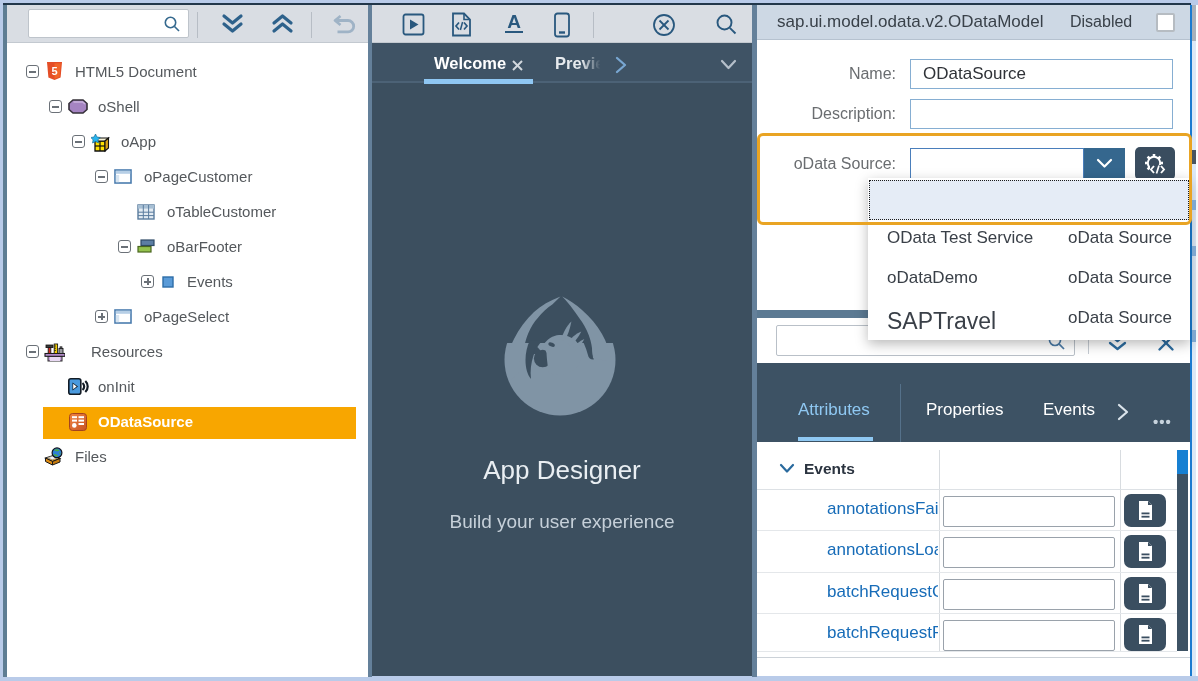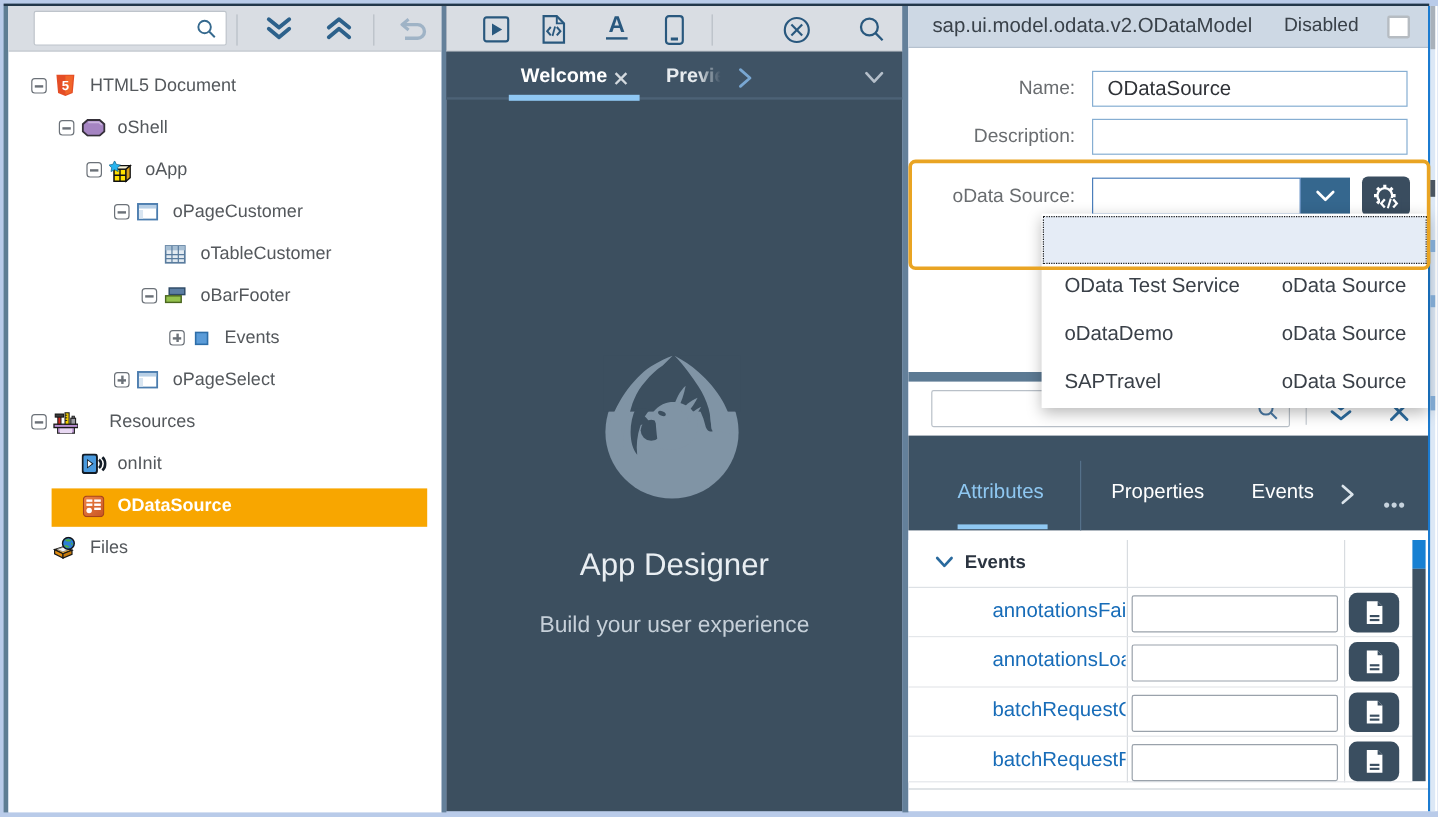--- a/index.html
+++ b/index.html
@@ -361,21 +361,21 @@
     <div class="abs" style="left:0;top:652px;width:433px;height:1px;background:#ccd2d8;"></div>
   </div>
   <div class="abs" id="rblue"></div>
   <div class="abs" id="rstrip"></div>
   <div class="abs" id="rstriptop"></div>
   <div class="abs" id="popuplayer" style="left:0;top:0;width:1198px;height:681px;pointer-events:none;">
     <div class="abs" style="left:868px;top:178px;width:322px;height:162px;background:#fff;box-shadow:0 4px 12px rgba(0,0,0,0.28);z-index:4;">
       <div class="abs" style="left:0.5px;top:2px;width:320px;height:40px;background:#e5ecf6;border:1px dotted #1a1a1a;"></div>
       <div class="abs" style="left:19px;top:50px;font-size:17px;color:#3a4048;">OData Test Service</div>
       <div class="abs" style="left:19px;top:90px;font-size:17px;color:#3a4048;text-align:right;">oDataDemo</div>
-      <div class="abs" style="left:19px;top:130px;font-size:17px;color:#3a4048;">SAPTravel</div>
+      <div class="abs" style="left:19px;top:130px;font-size:23px;color:#3a4048;">SAPTravel</div>
       <div class="abs" style="right:18px;top:50px;font-size:17px;color:#3a4048;">oData Source</div>
       <div class="abs" style="right:18px;top:90px;font-size:17px;color:#3a4048;">oData Source</div>
       <div class="abs" style="right:18px;top:130px;font-size:17px;color:#3a4048;">oData Source</div>
     </div>
     <div class="abs" style="left:757px;top:133px;width:435px;height:92px;border:3px solid #e9a423;border-radius:6px;z-index:5;"></div>
     <div class="abs" style="left:1192px;top:150px;width:4px;height:14px;background:#4a5560;z-index:6;"></div>
     <div class="abs" style="left:1192px;top:200px;width:4px;height:10px;background:#7fa7cf;z-index:6;"></div>
     <div class="abs" style="left:1192px;top:246px;width:4px;height:10px;background:#7fa7cf;z-index:6;"></div>
     <div class="abs" style="left:1192px;top:330px;width:4px;height:12px;background:#7fa7cf;z-index:6;"></div>
   </div>

